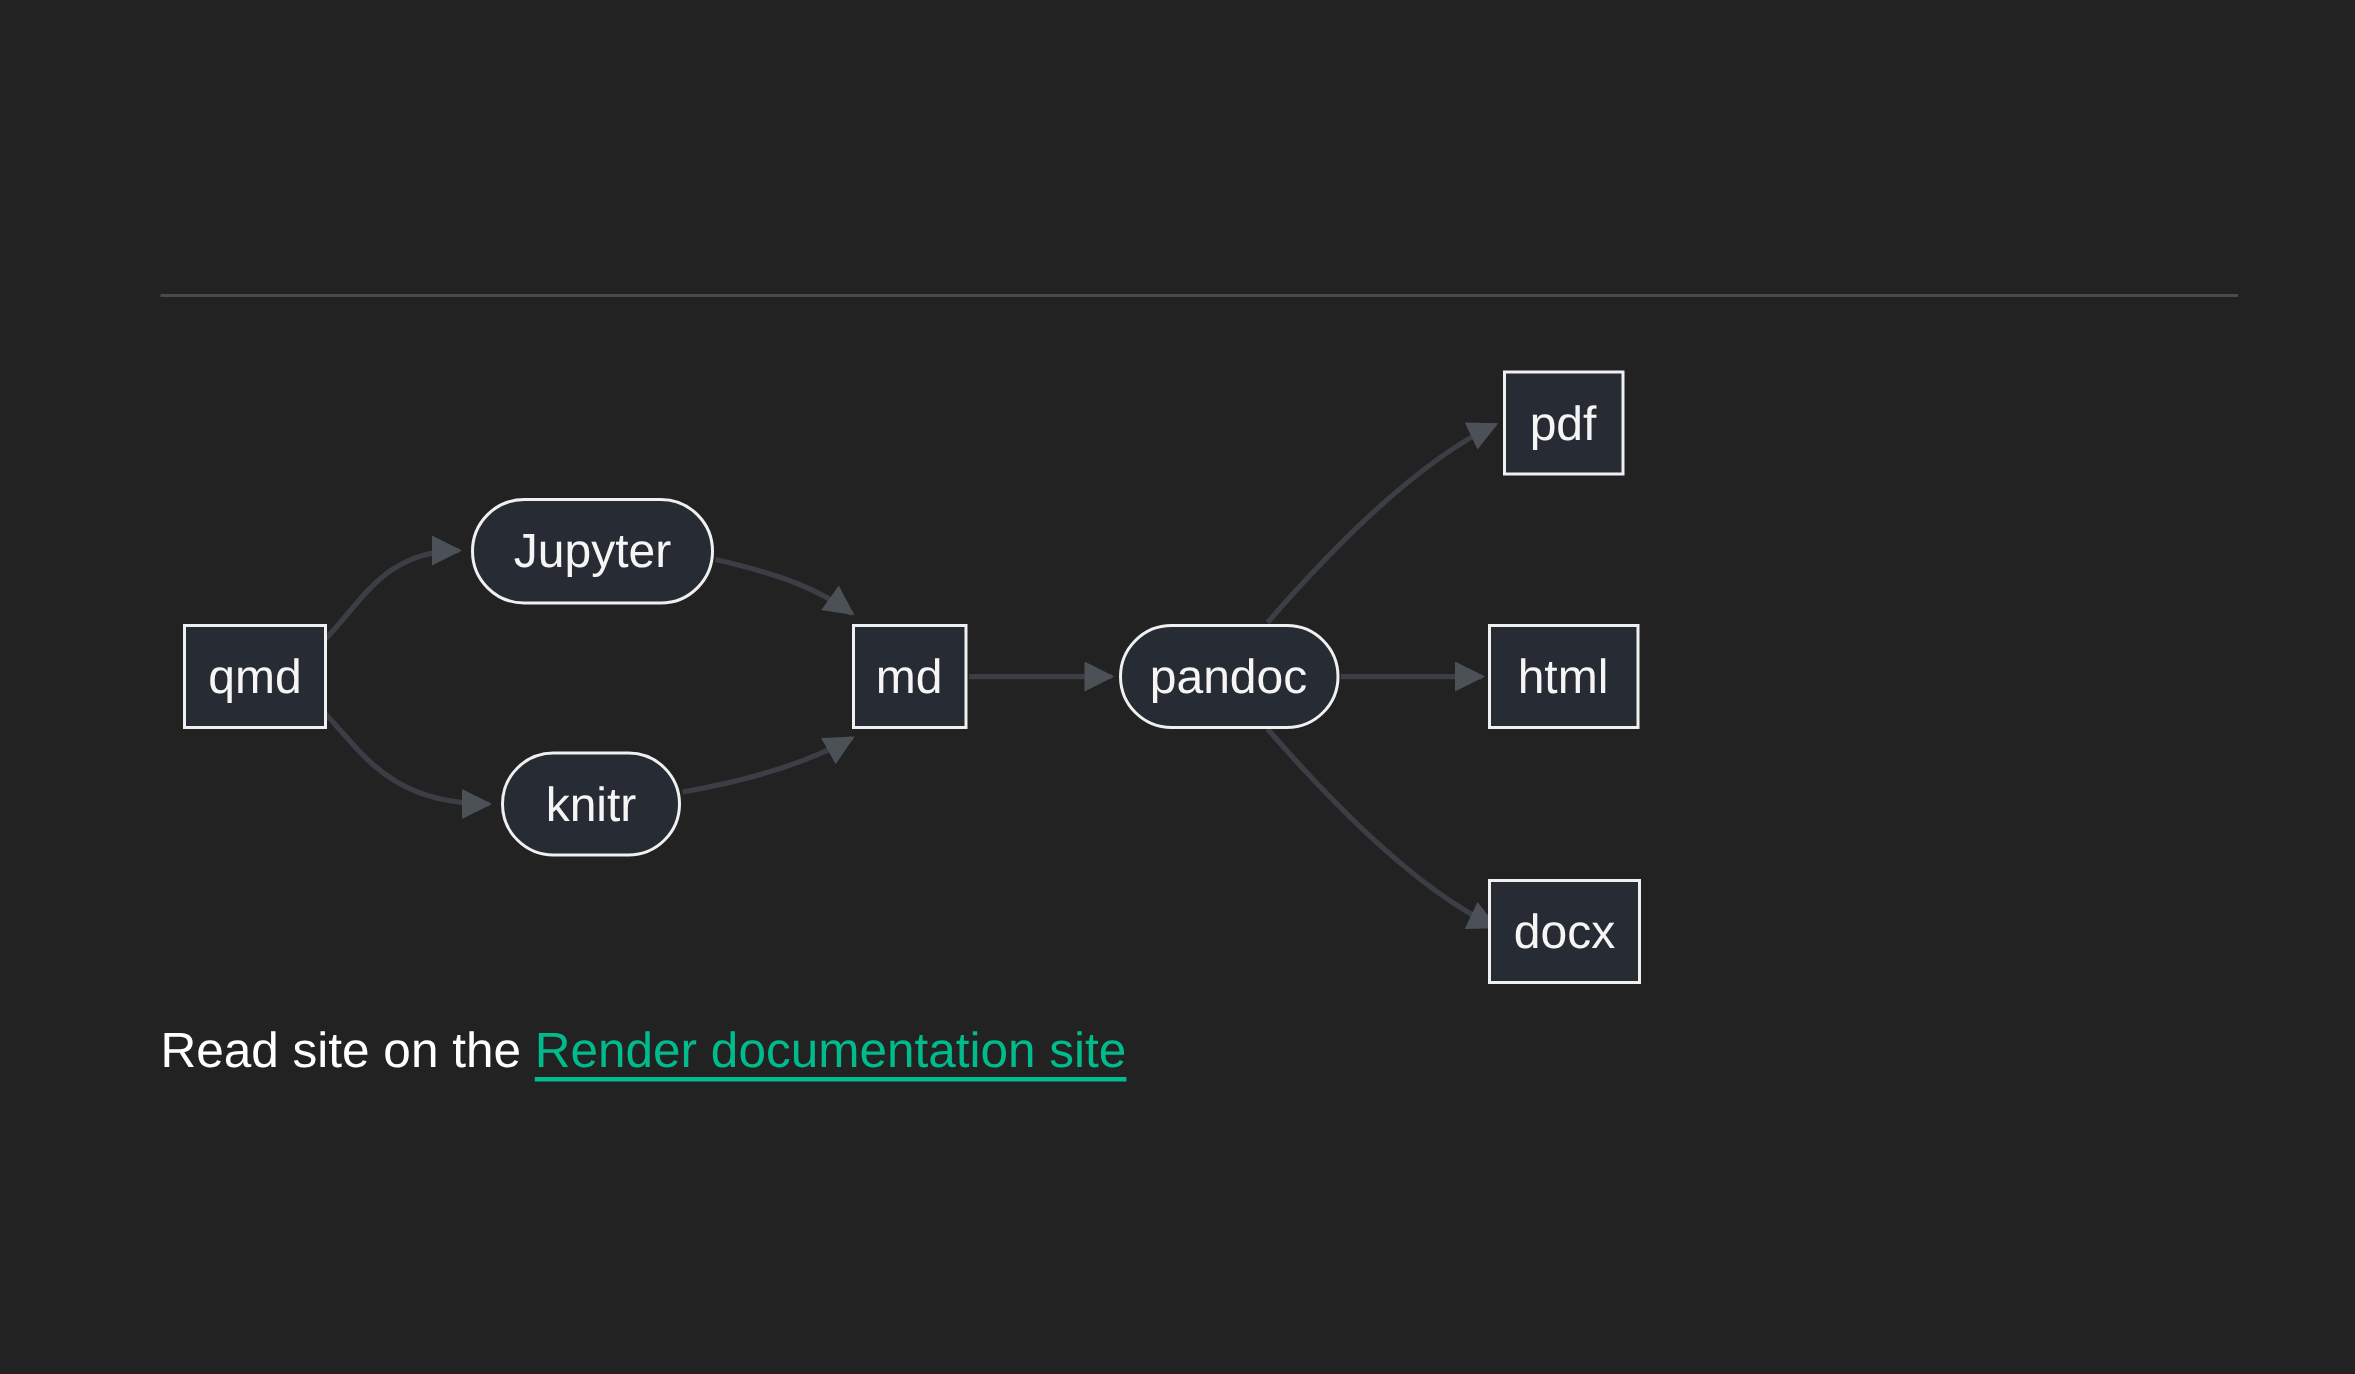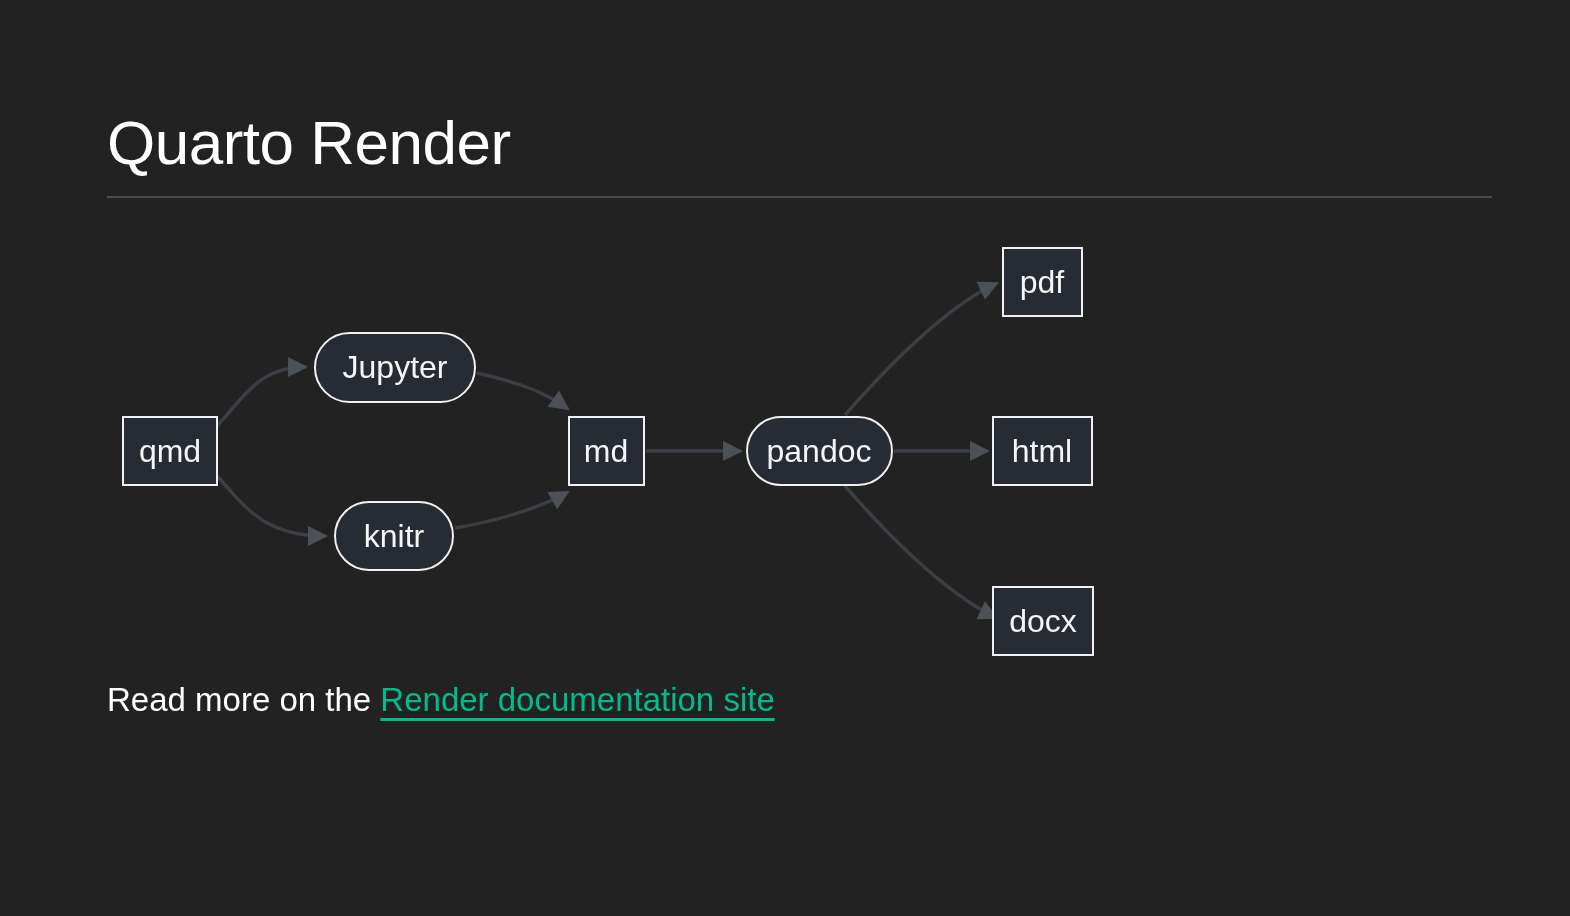--- a/index.html
+++ b/index.html
@@ -75,21 +75,20 @@
     text-decoration-thickness: 3px;
     text-underline-offset: 7px;
     cursor: pointer;
   }
 </style>
 </head>
 <body>
 
 <div class="stage">
 
-  <h1 class="page-title">Quarto Render</h1>
 
   <div class="title-rule"></div>
 
   <svg class="diagram" width="1060" height="470" viewBox="0 0 1060 470" xmlns="http://www.w3.org/2000/svg">
     <defs>
       <marker id="arrow" viewBox="0 0 10 10" refX="9" refY="5" markerUnits="userSpaceOnUse" markerWidth="22" markerHeight="20" orient="auto">
         <path class="arrowhead" d="M 0 0 L 10 5 L 0 10 z"></path>
       </marker>
     </defs>
 
@@ -138,15 +137,15 @@
       <rect class="node-shape" x="893" y="187" width="99" height="68"></rect>
       <text class="node-label" x="942" y="221">html</text>
     </g>
 
     <g>
       <rect class="node-shape" x="893" y="357" width="100" height="68"></rect>
       <text class="node-label" x="943" y="391">docx</text>
     </g>
   </svg>
 
-  <p class="read-more"><span>Read more on the </span><a class="doc-link">Render documentation site</a></p>
+  <p class="read-more"><span>Read site on the </span><a class="doc-link">Render documentation site</a></p>
 
 </div>
 
 </body></html>

